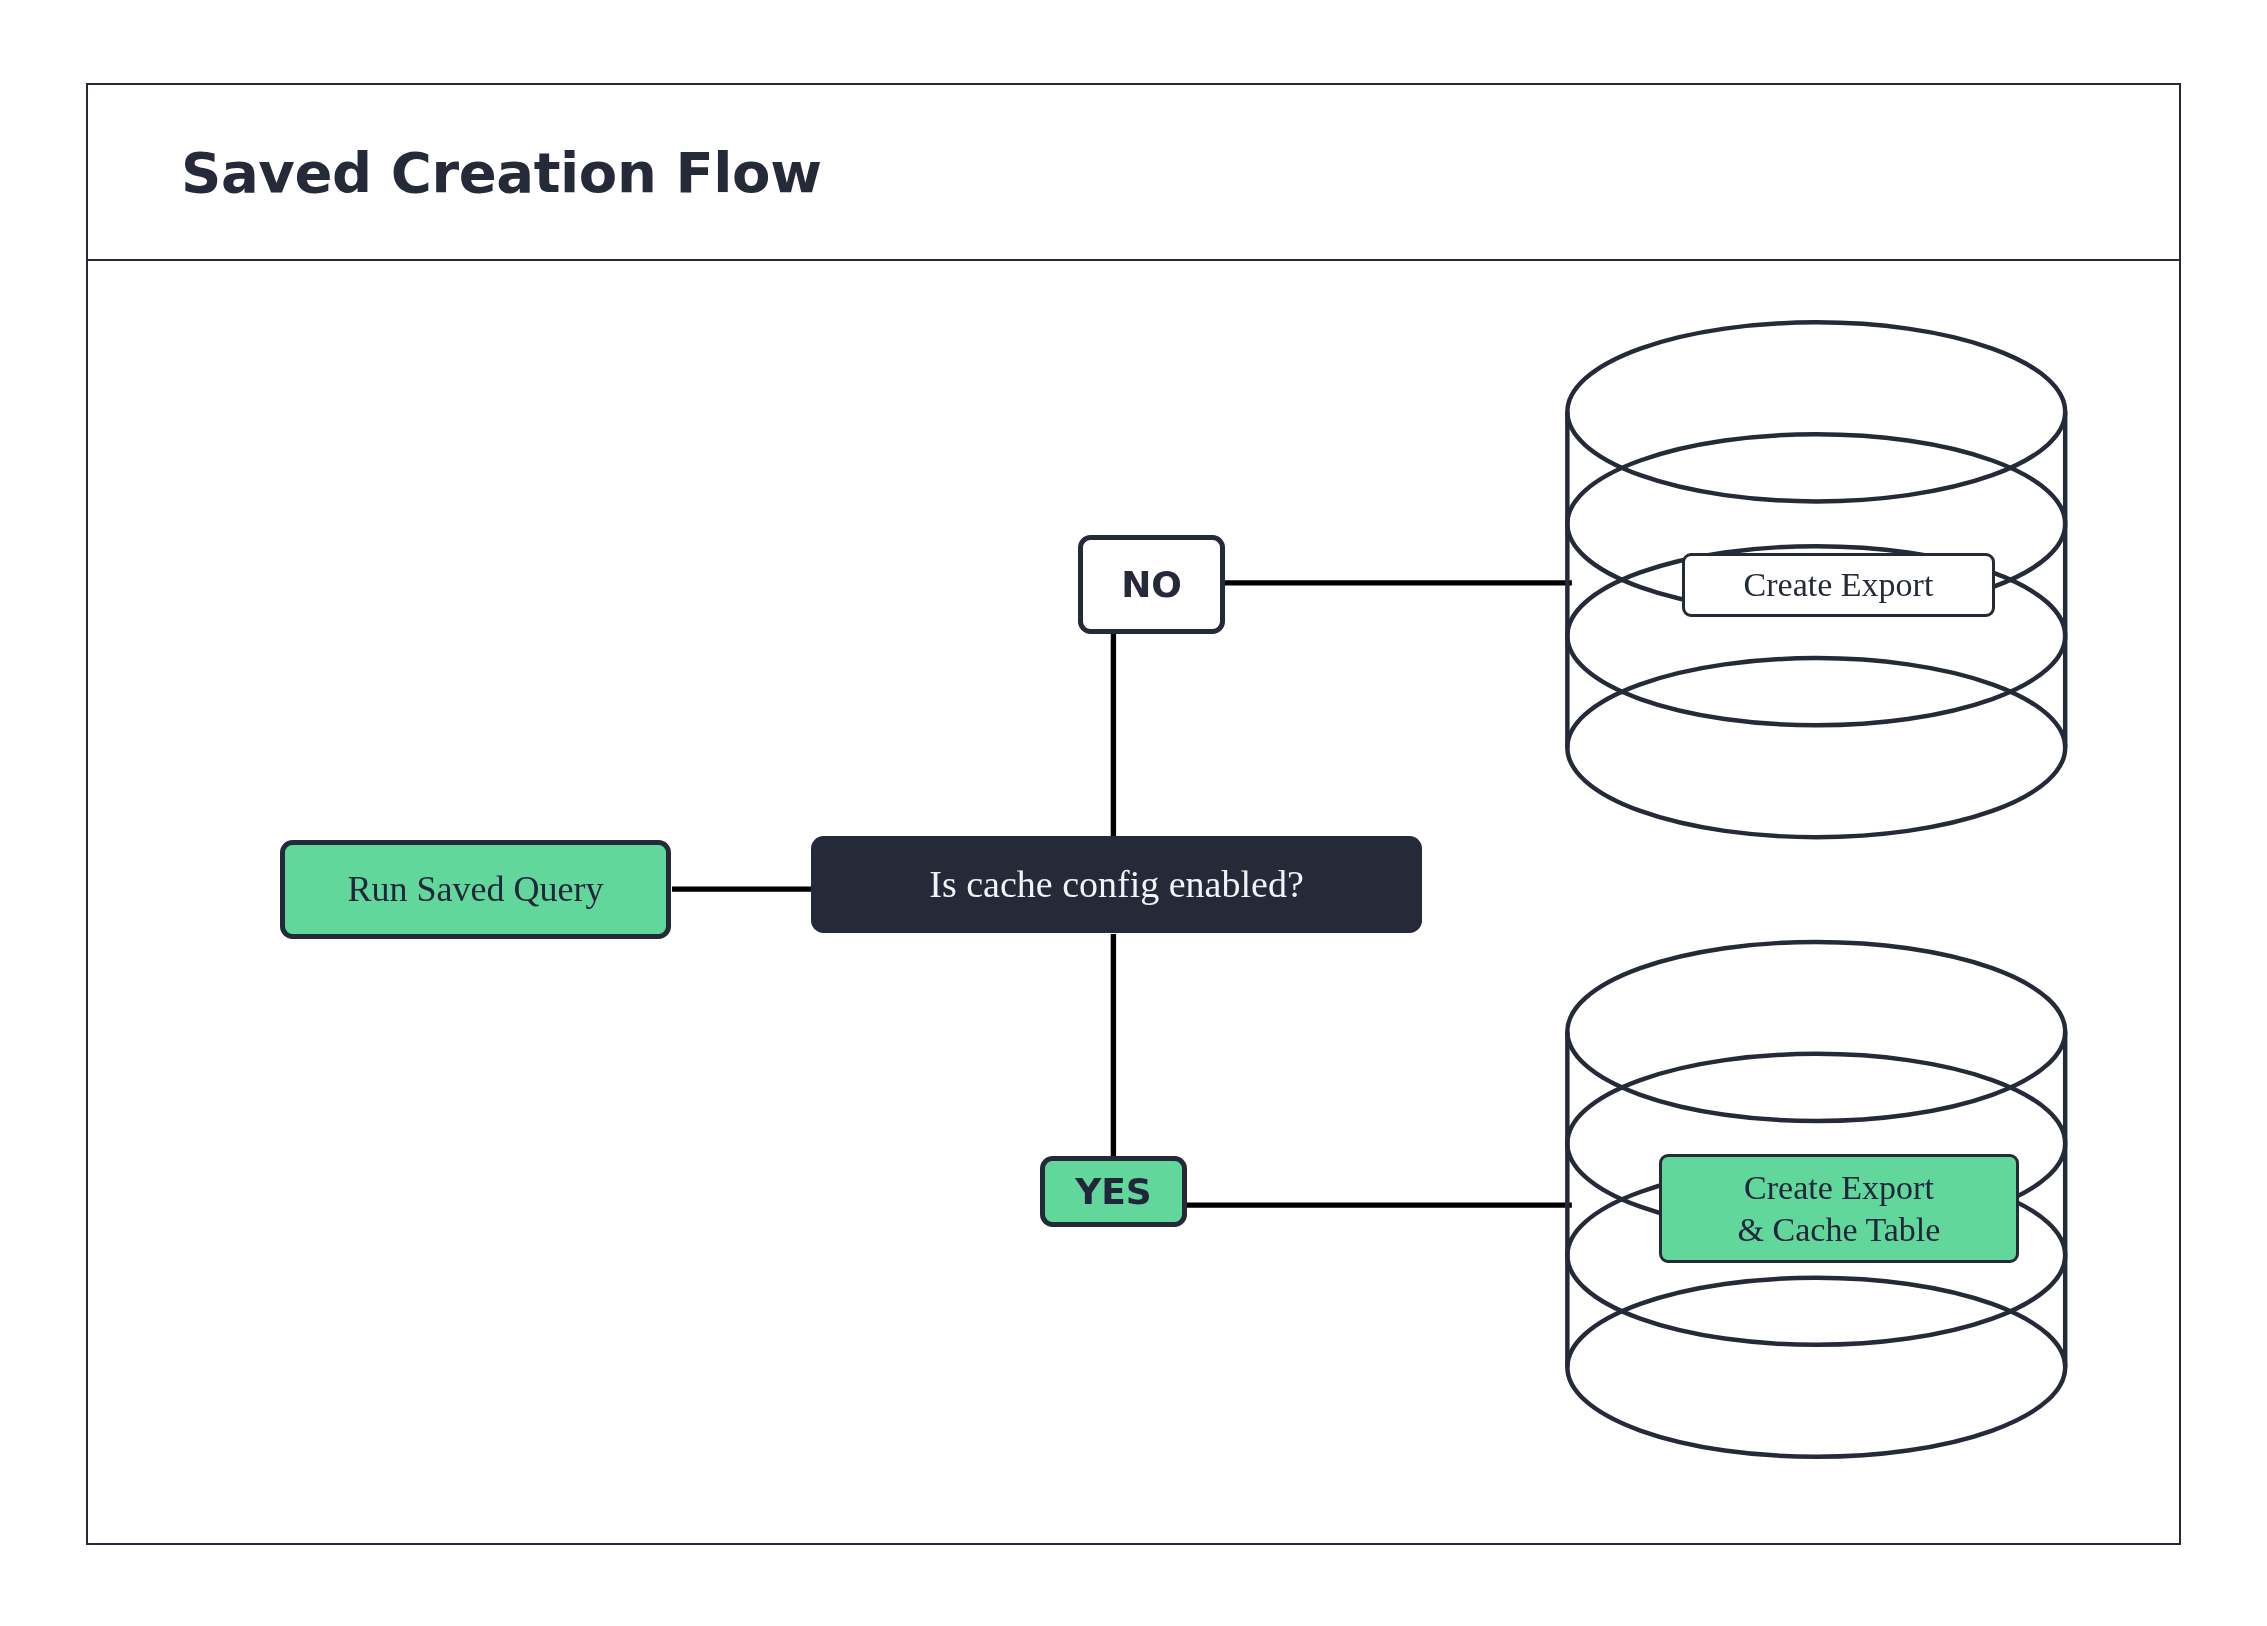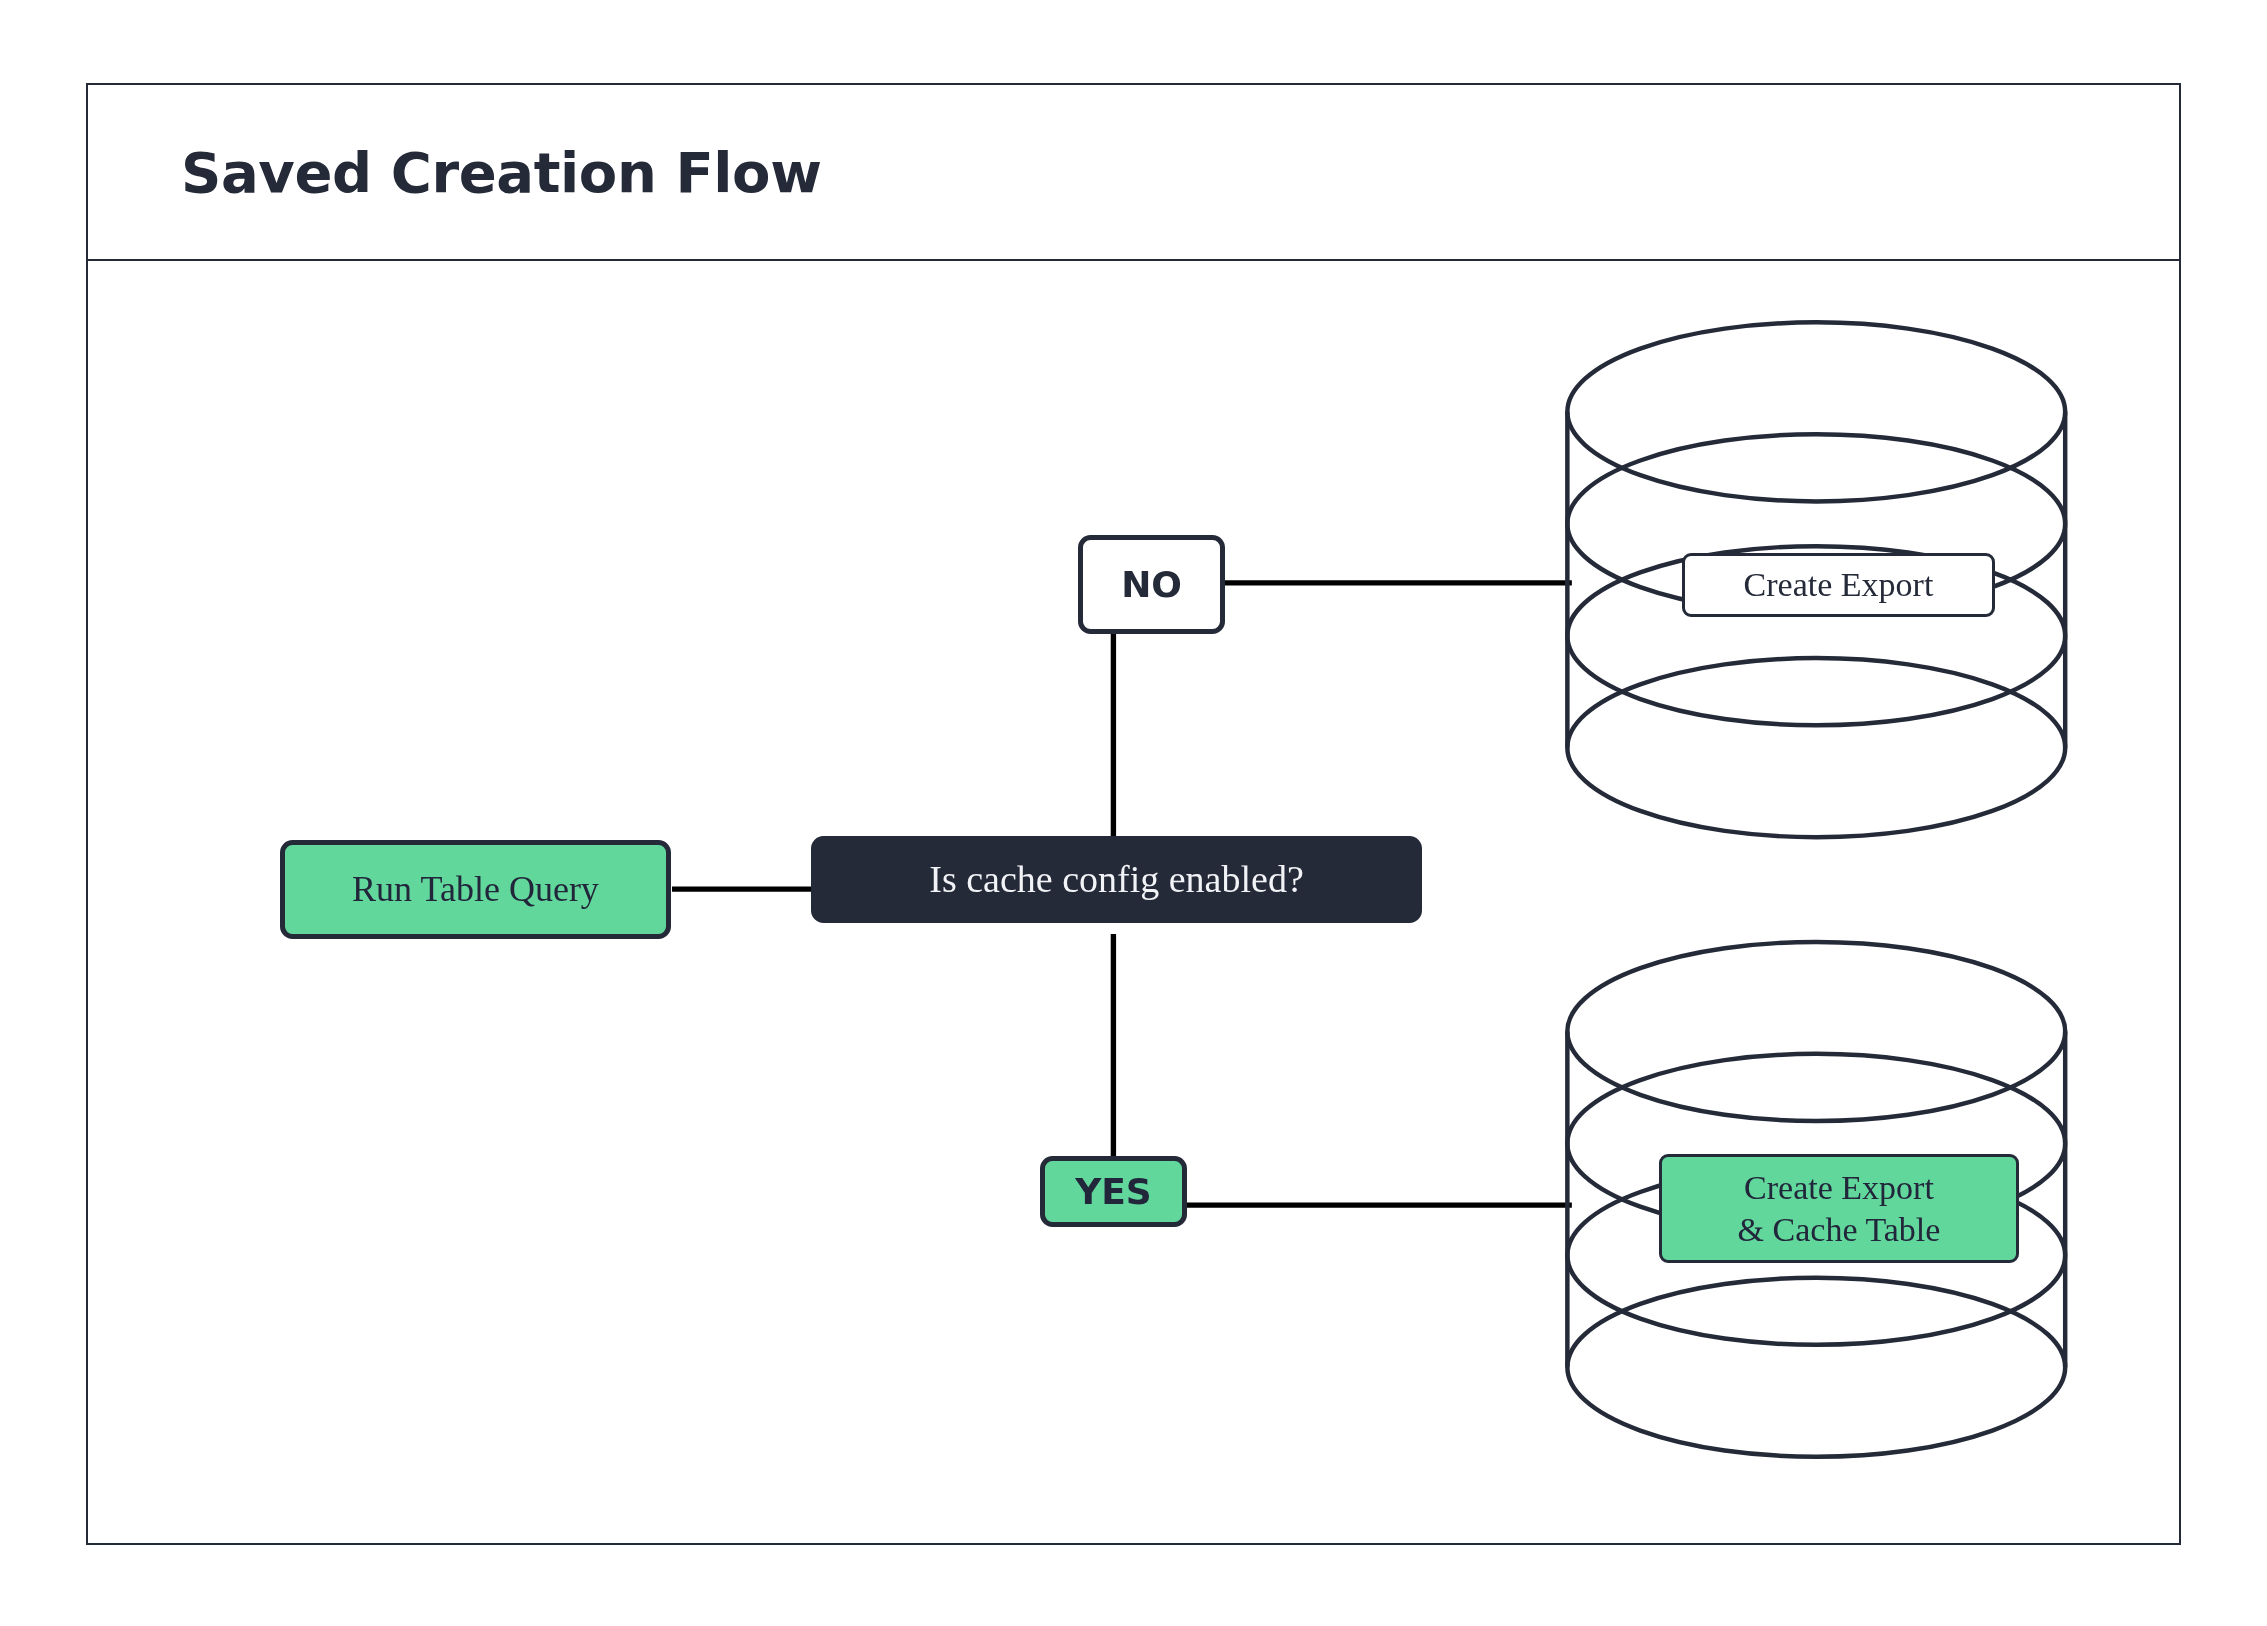--- a/index.html
+++ b/index.html
@@ -112,21 +112,21 @@
   }
 
   
   #node-run-saved-query {
     left: 280px; top: 840px;
     width: 391px; height: 99px;
     font-size: 36px;
   }
   #node-decision {
     left: 811px; top: 836px;
-    width: 611px; height: 87px;
+    width: 611px; height: 97px;
     font-size: 38px;
     text-align: center;
   }
   #node-no {
     left: 1040px; top: 535px;
     width: 147px; height: 99px; margin-left: 38px;
   }
   #node-yes {
     left: 1040px; top: 1156px;
     width: 147px; height: 71px;
@@ -177,21 +177,21 @@
     <g>
       <line class="cyl" x1="1750" y1="1152" x2="1750" y2="1527"></line>
       <line class="cyl" x1="2306" y1="1152" x2="2306" y2="1527"></line>
       <ellipse class="cyl" cx="2028" cy="1152" rx="278" ry="100"></ellipse>
       <ellipse class="cyl" cx="2028" cy="1277" rx="278" ry="100"></ellipse>
       <ellipse class="cyl" cx="2028" cy="1402" rx="278" ry="100"></ellipse>
       <ellipse class="cyl" cx="2028" cy="1527" rx="278" ry="100"></ellipse>
     </g>
   </svg>
 
-  <div class="node green" id="node-run-saved-query">Run Table Query</div>
+  <div class="node green" id="node-run-saved-query">Run Saved Query</div>
 
   <div class="node dark" id="node-decision">Is cache config enabled?</div>
 
   <div class="node white branch" id="node-no">NO</div>
 
   <div class="node green branch" id="node-yes">YES</div>
 
   <div class="node white label-chip" id="node-create-export">Create Export</div>
 
   <div class="node green label-chip" id="node-create-export-cache">Create Export

